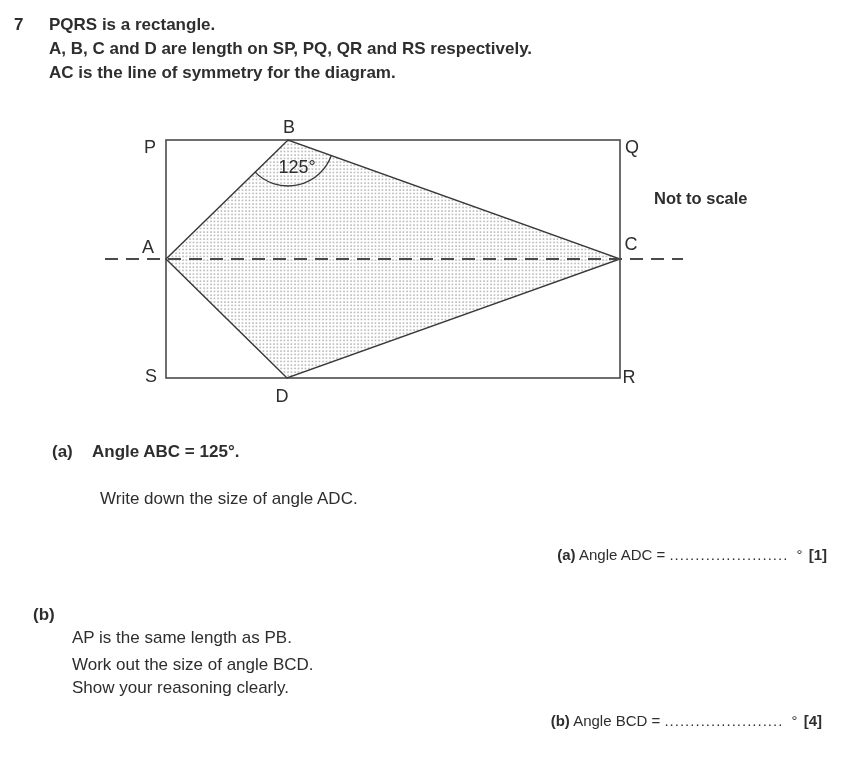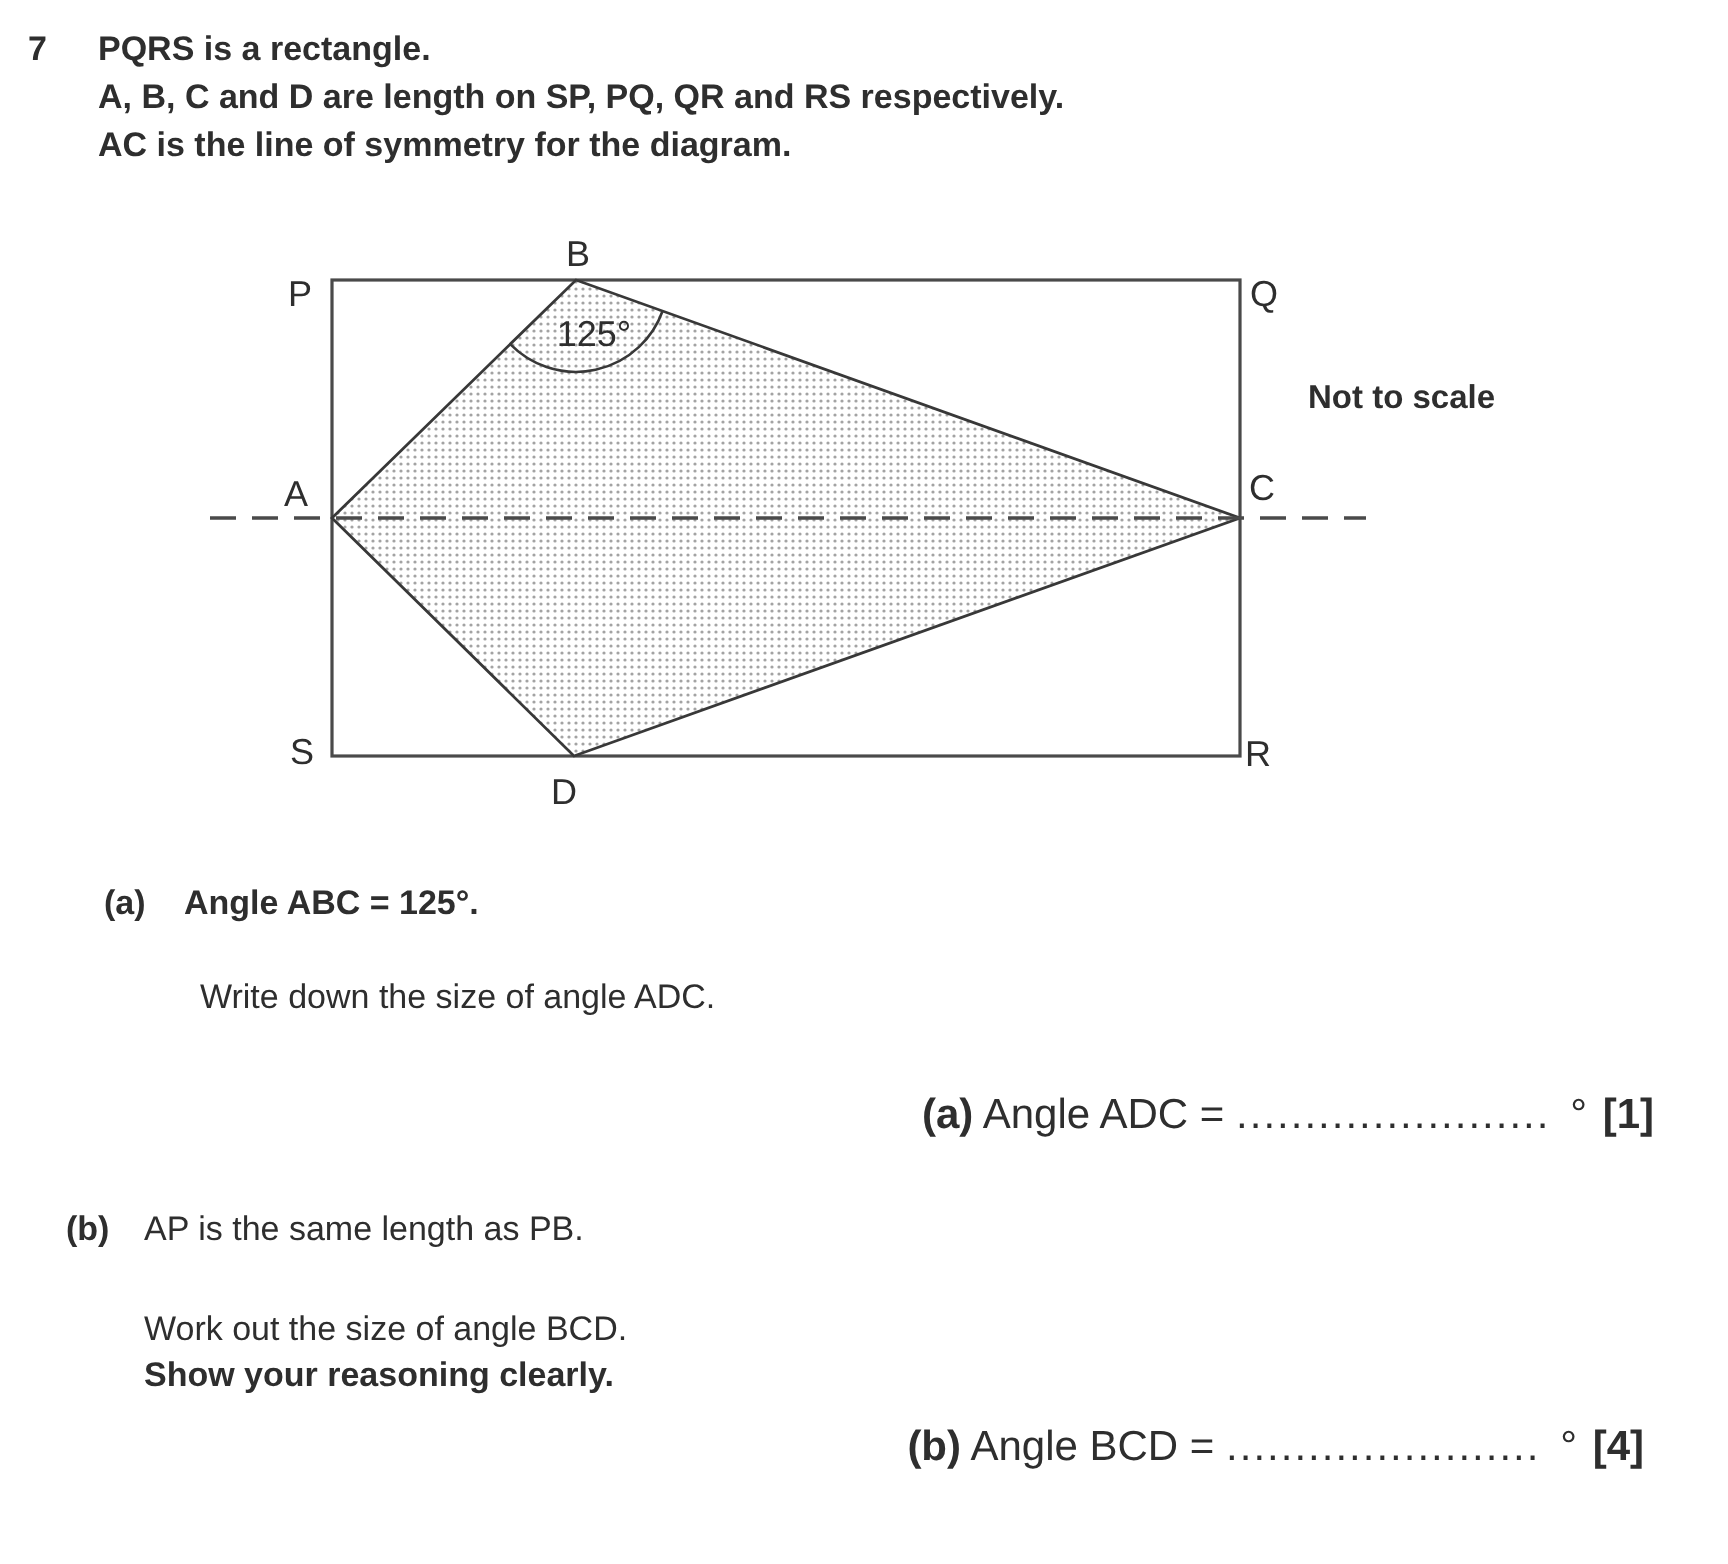--- a/index.html
+++ b/index.html
@@ -17,21 +17,21 @@
   .bold { font-weight: bold; }
   .intro { line-height: 24px; font-weight: bold; }
   .diagram-wrap { position: absolute; left: 0; top: 105px; width: 864px; height: 312px; }
   svg text {
     font-family: "Liberation Sans", sans-serif;
     fill: #2e2e2e;
     font-size: 18px;
   }
   svg text.angle-val { font-size: 18px; }
   svg text.note { font-size: 16.5px; font-weight: bold; }
-  .ansline { font-size: 21px; }
+  .ansline { font-size: 15px; }
   .ansline .dots { letter-spacing: 1px; color: #2e2e2e; }
   .ansline .deg { margin: 0 2px 0 4px; }
 </style>
 </head>
 <body>
 
 <div class="page">
 
   <div class="abs bold" style="left:14px; top:13px; line-height:24px;">7</div>
   <div class="abs intro" style="left:49px; top:13px;">
@@ -78,23 +78,23 @@
 
   <div class="abs ansline" style="right:37px; top:546px;">
     <span class="bold">(a)</span>
     <span>Angle ADC =</span>
     <span class="dots">.......................</span>
     <span class="deg">°</span>
     <span class="bold">[1]</span>
   </div>
 
   <span class="abs bold" style="left:33px; top:605px;">(b)</span>
-  <span class="abs" style="left:72px; top:605px;">AP is the same length as PB.</span>
+  <span class="abs" style="left:72px; top:628px;">AP is the same length as PB.</span>
   <span class="abs" style="left:72px; top:655px;">Work out the size of angle BCD.</span>
-  <span class="abs" style="left:72px; top:678px;font-weight:bold;">Show your reasoning clearly.</span>
+  <span class="abs" style="left:72px; top:678px;">Show your reasoning clearly.</span>
 
   <div class="abs ansline" style="right:42px; top:712px;">
     <span class="bold">(b)</span>
     <span>Angle BCD =</span>
     <span class="dots">.......................</span>
     <span class="deg">°</span>
     <span class="bold">[4]</span>
   </div>
 
 </div>

